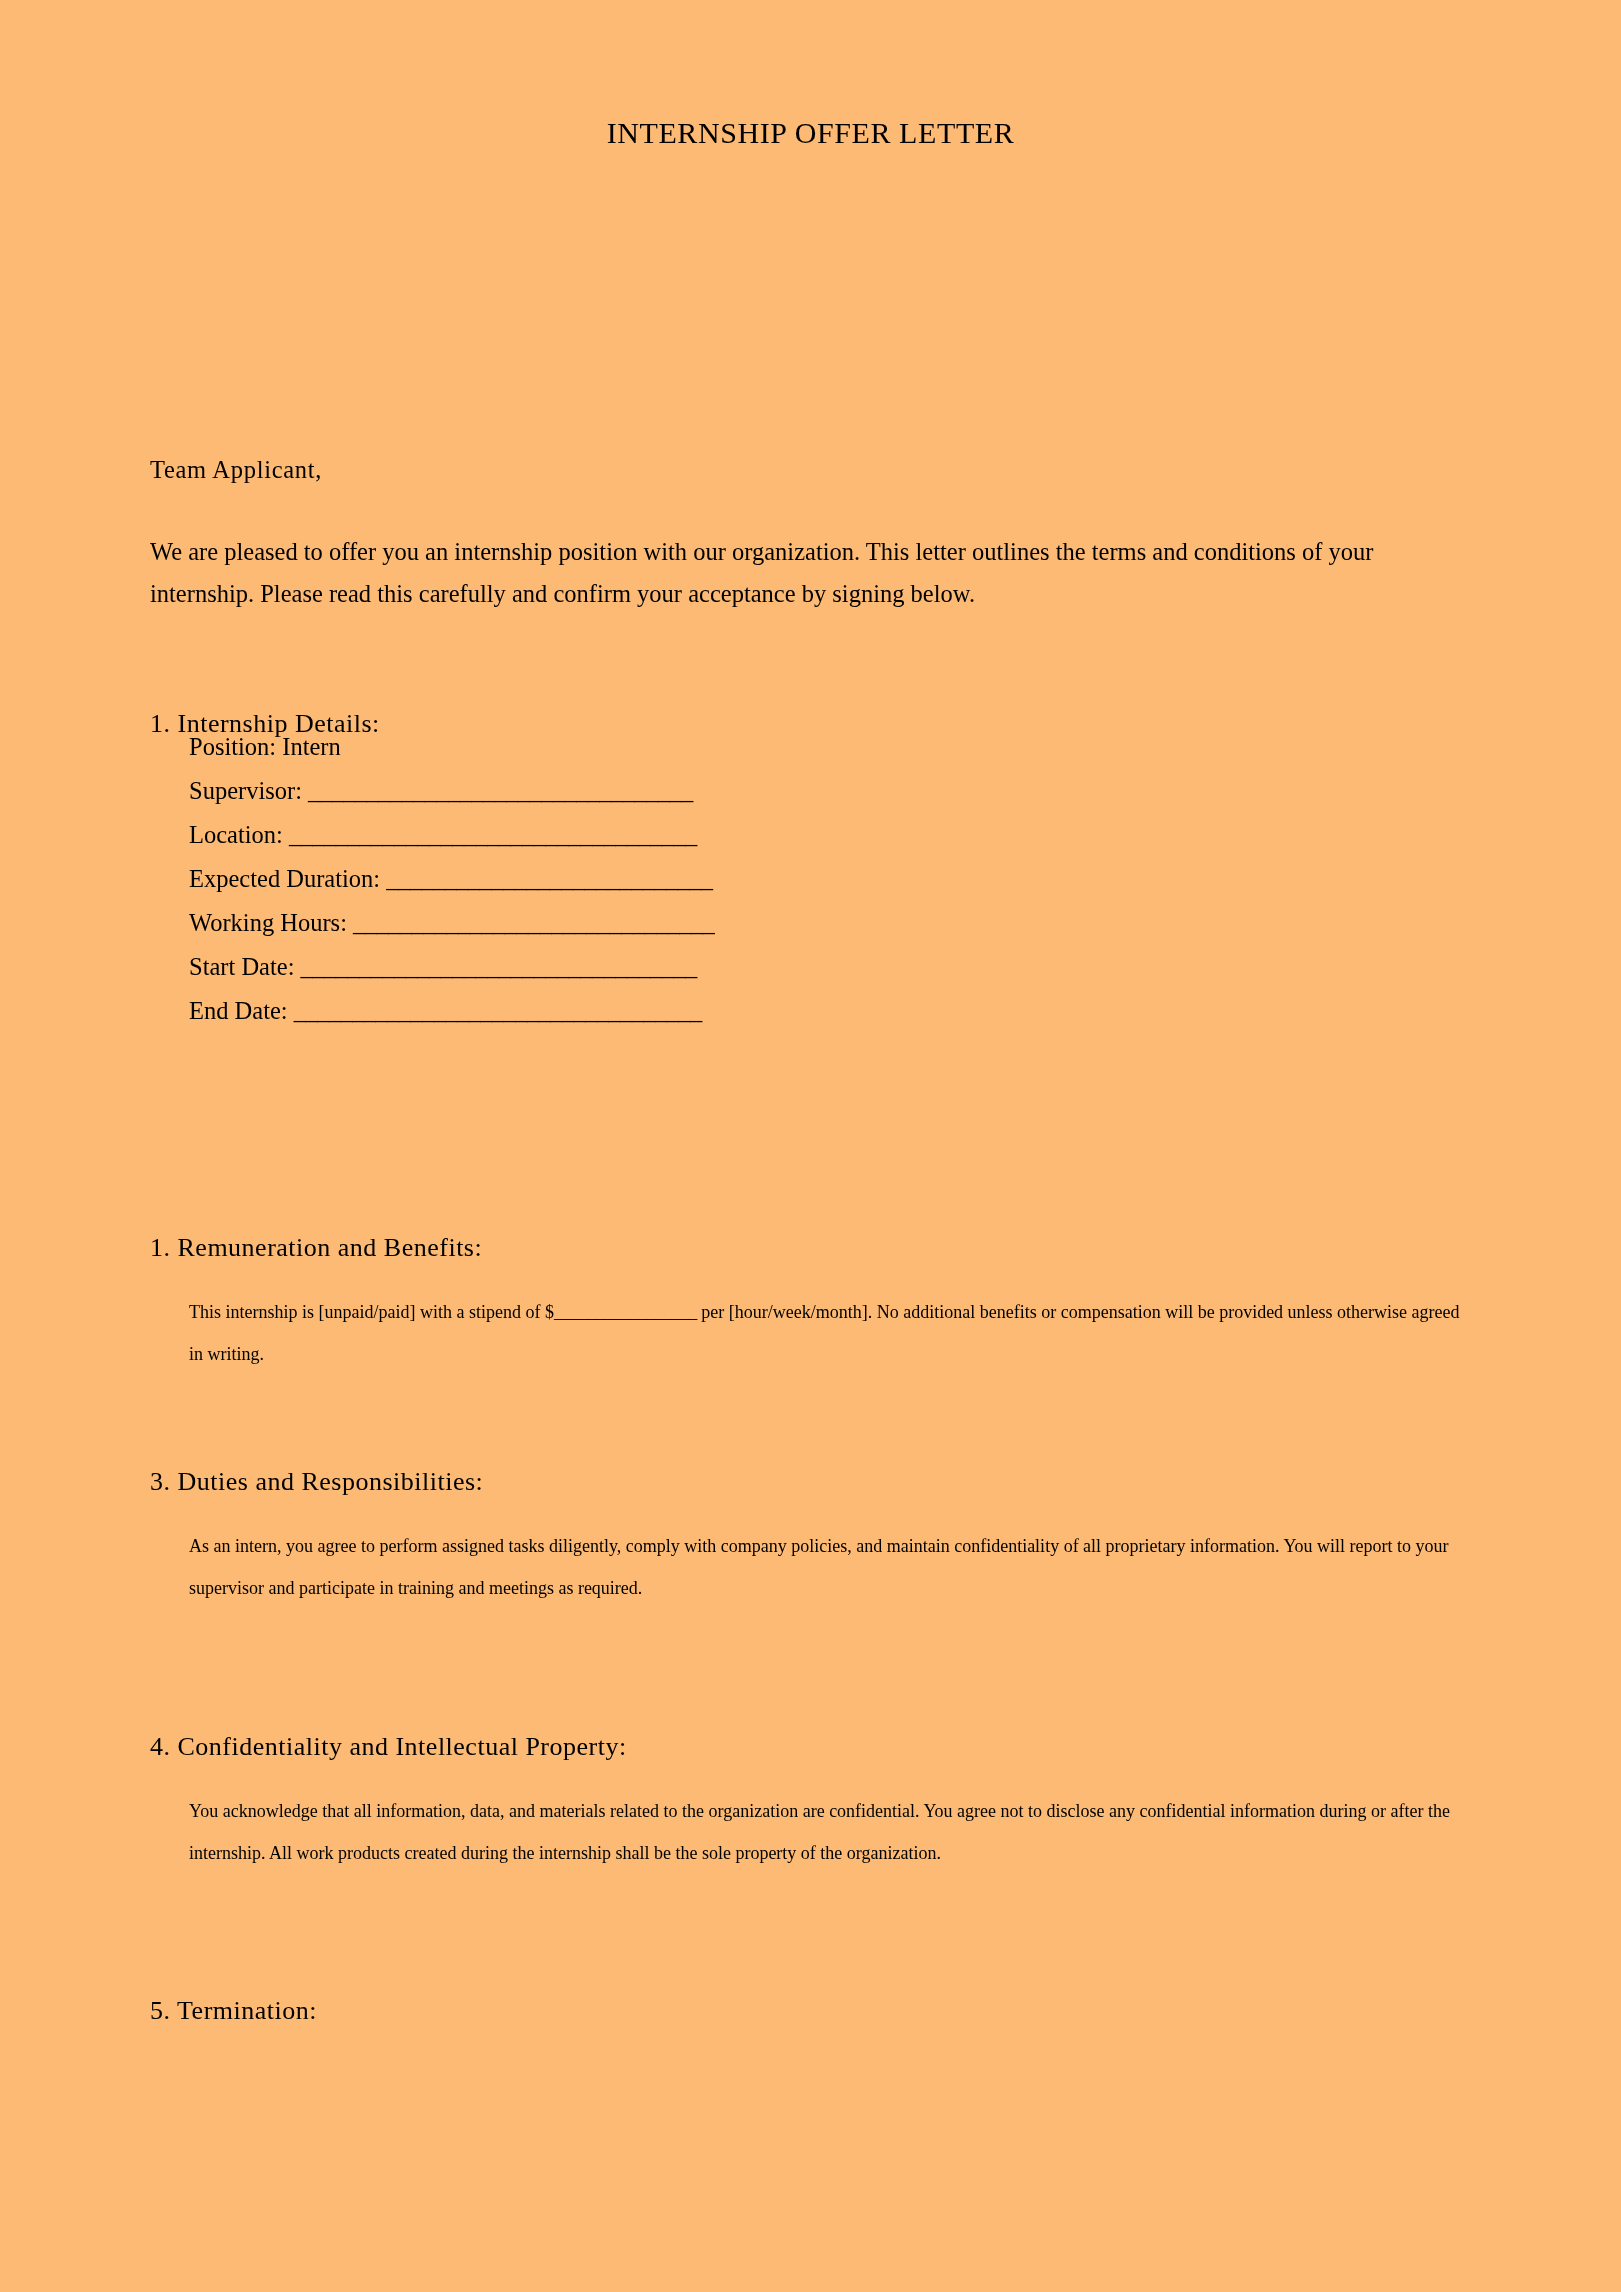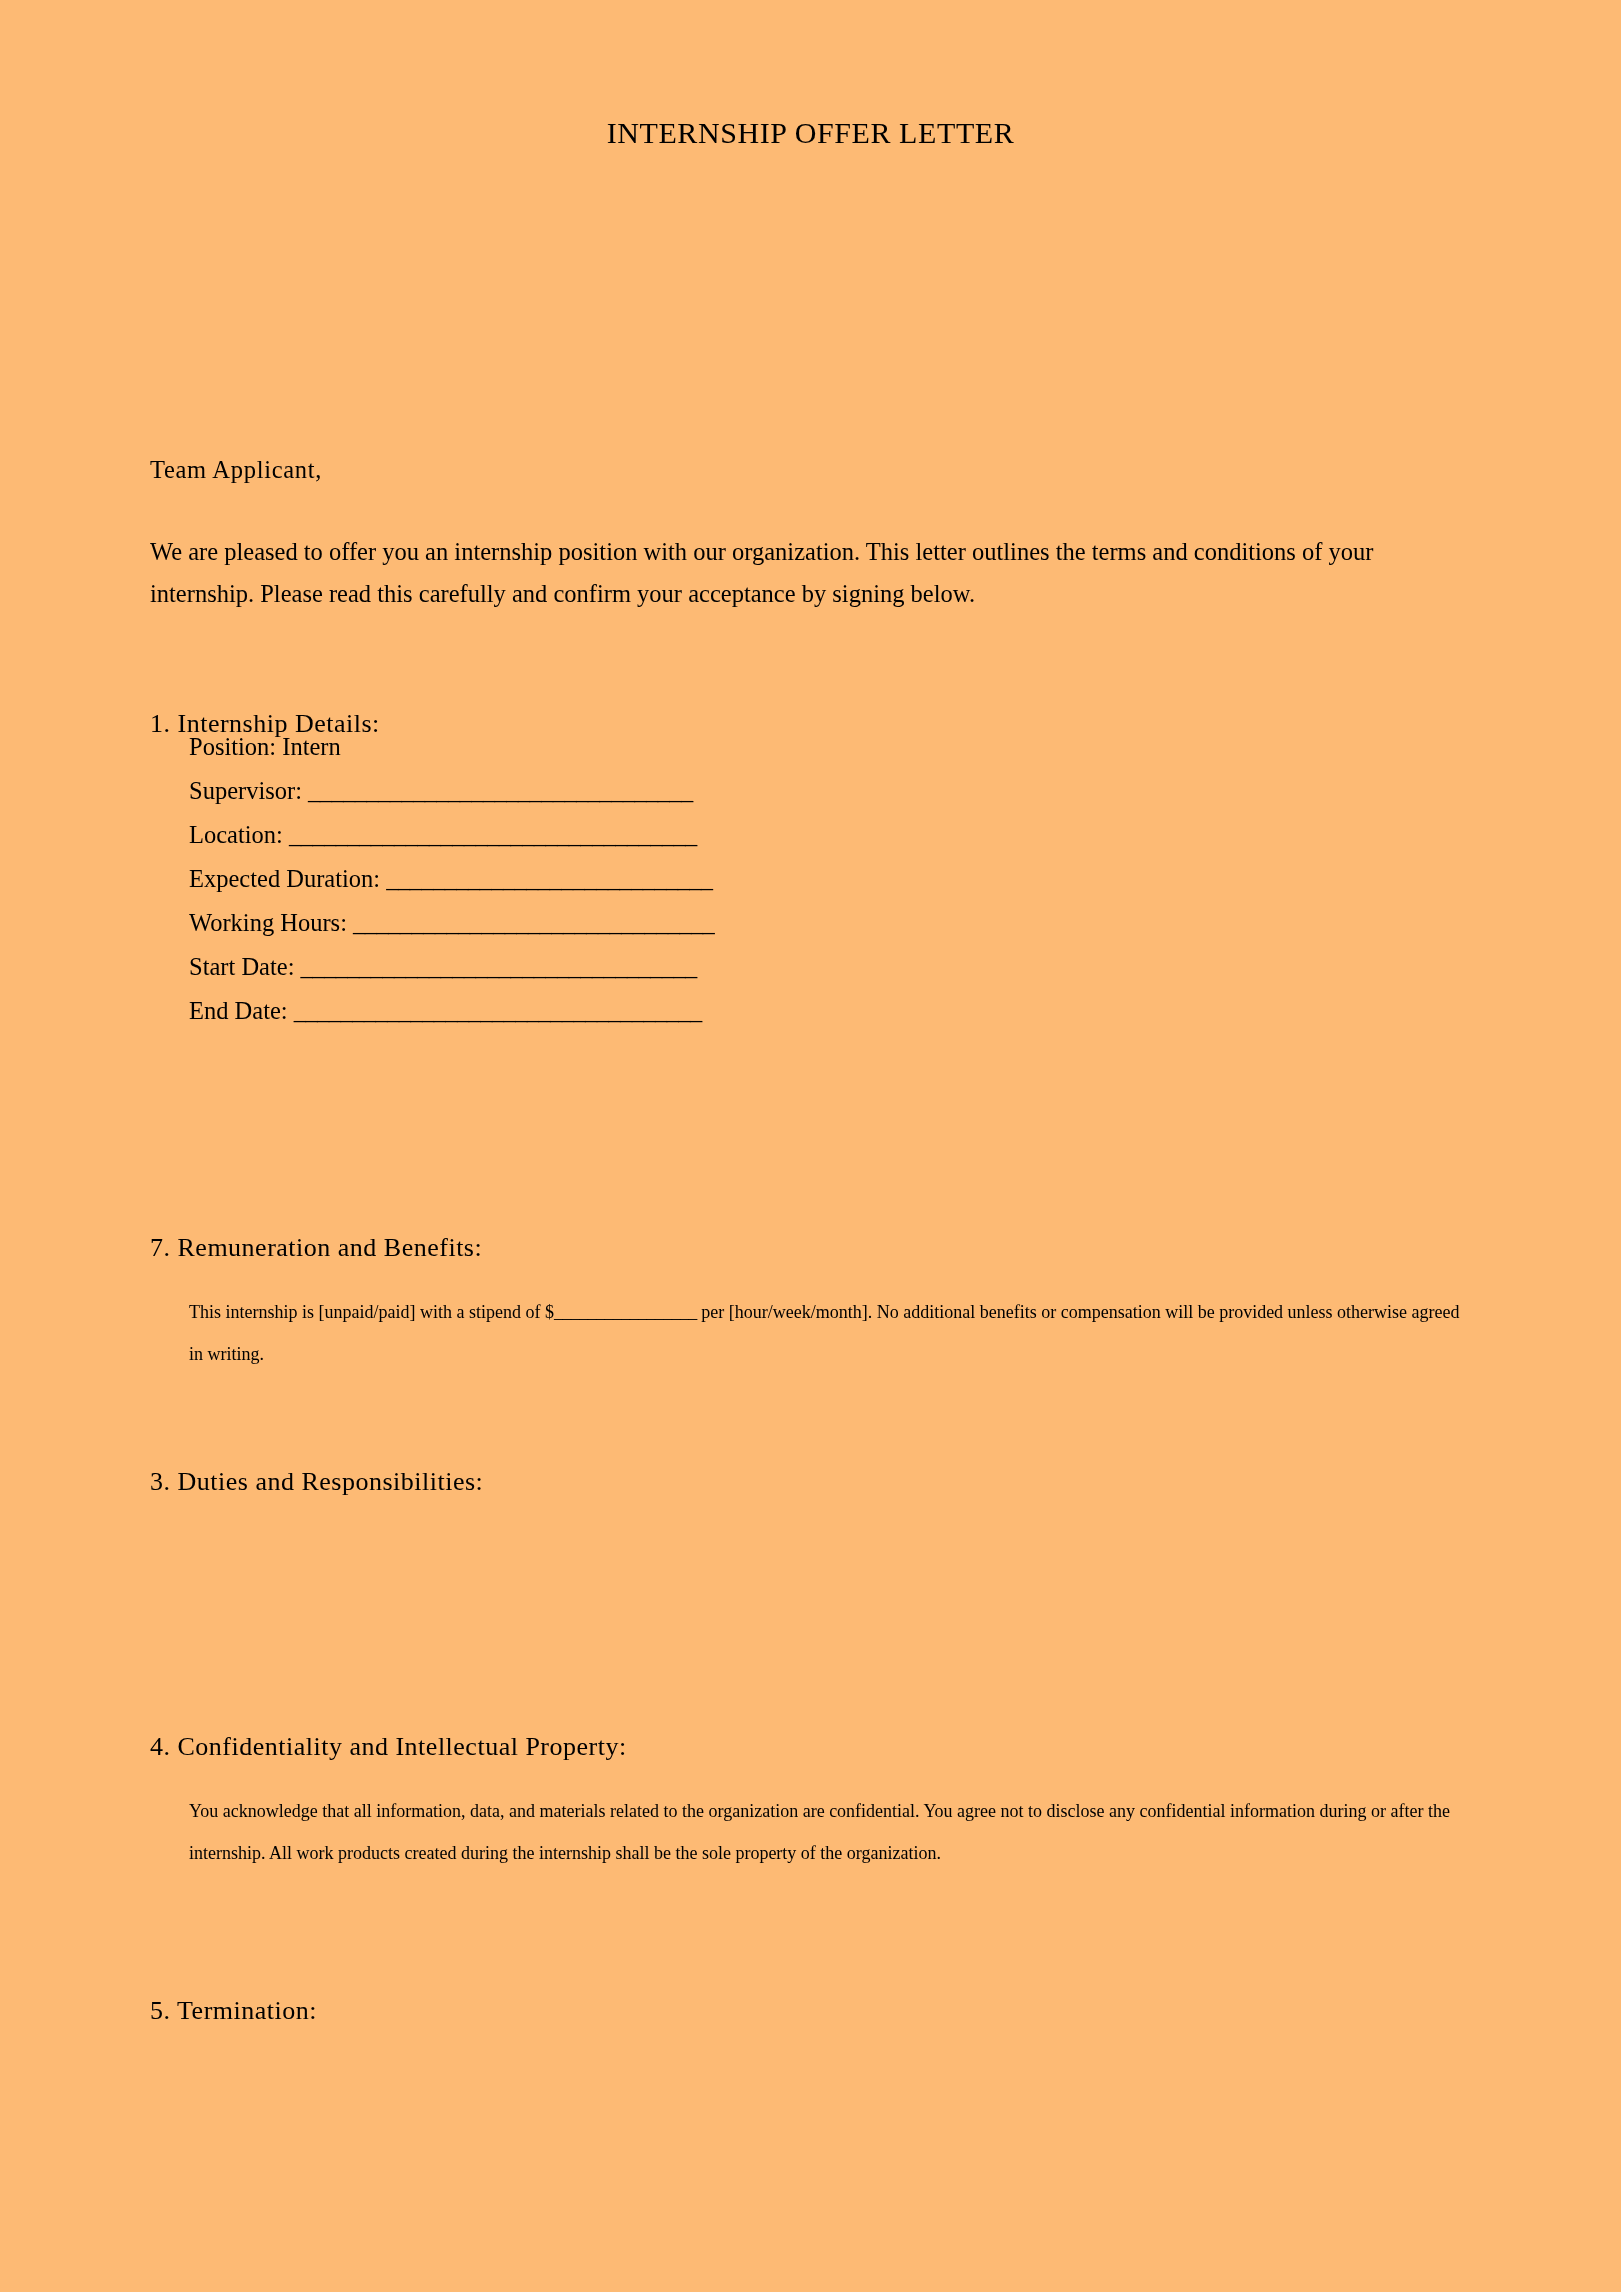--- a/index.html
+++ b/index.html
@@ -155,28 +155,29 @@
       <span>Working Hours: </span><span class="blank-fill">_______________________________</span>
     </div>
     <div class="detail-item">
       <span>Start Date: </span><span class="blank-fill">__________________________________</span>
     </div>
     <div class="detail-item">
       <span>End Date: </span><span class="blank-fill">___________________________________</span>
     </div>
   </div>
 
-  <div class="section-heading h-2">7. Remuneration and Benefits:</div>
+  <div class="section-heading h-2">1. Remuneration and Benefits:</div>
 
   <div class="section-body b-2">
     <span>This internship is [unpaid/paid] with a stipend of $</span><span class="inline-blank">_________________</span><span> per [hour/week/month]. No additional benefits or compensation will be provided unless otherwise agreed in writing.</span>
   </div>
 
   <div class="section-heading h-3">3. Duties and Responsibilities:</div>
 
+  <div class="section-body b-3">As an intern, you agree to perform assigned tasks diligently, comply with company policies, and maintain confidentiality of all proprietary information. You will report to your supervisor and participate in training and meetings as required.</div>
 
   <div class="section-heading h-4">4. Confidentiality and Intellectual Property:</div>
 
   <div class="section-body b-4">You acknowledge that all information, data, and materials related to the organization are confidential. You agree not to disclose any confidential information during or after the internship. All work products created during the internship shall be the sole property of the organization.</div>
 
   <div class="section-heading h-5">5. Termination:</div>
 
 </div>
 
 

